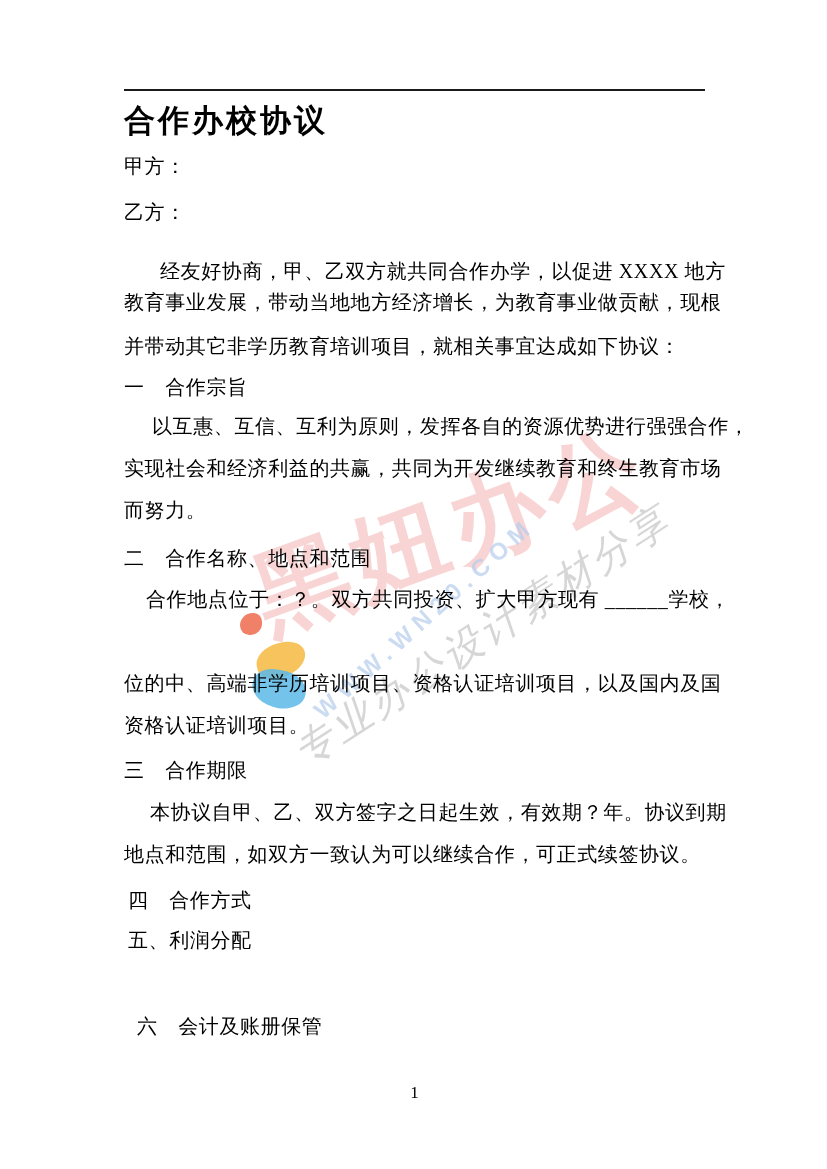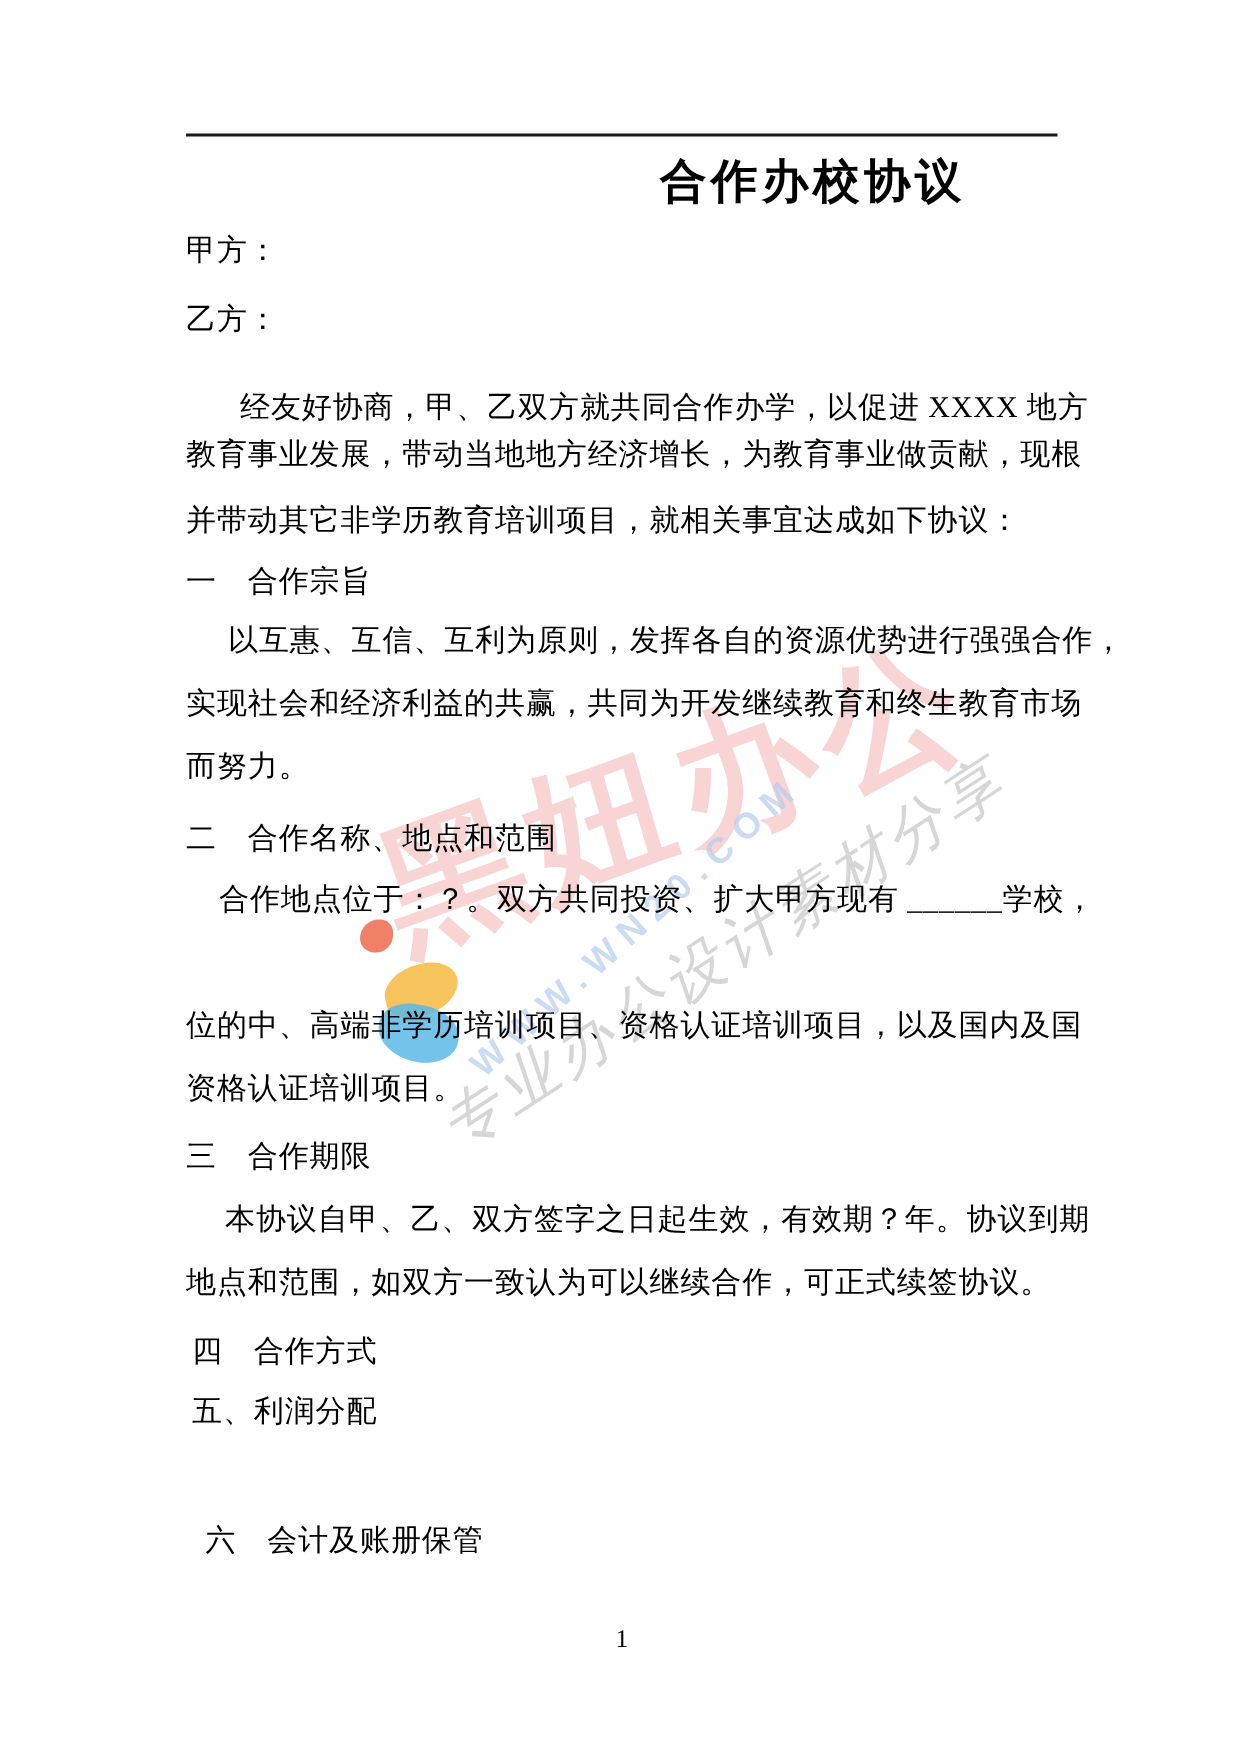--- a/index.html
+++ b/index.html
@@ -43,21 +43,21 @@
   .wm-blob.red{left:240px;top:613px;width:22px;height:22px;background:#ef6a4e;
     border-radius:60% 40% 55% 45%;}
   .wm-blob.yellow{left:256px;top:643px;width:50px;height:34px;background:#f6b940;
     border-radius:55% 45% 60% 40%;transform:rotate(-14deg);}
   .wm-blob.blue{left:252px;top:670px;width:54px;height:38px;background:#5bb8e8;
     border-radius:45% 55% 50% 60%;transform:rotate(9deg);}
   
   .content{position:absolute;inset:0;z-index:2;}
   .doc-title{
     position:absolute;left:124px;top:100px;width:520px;
-    text-align:right;font-size:31px;font-weight:bold;letter-spacing:3px;
+    text-align:left;font-size:31px;font-weight:bold;letter-spacing:3px;
     white-space:nowrap;
   }
   .line{
     position:absolute;left:124px;
     font-size:20px;letter-spacing:0.6px;white-space:pre;
   }
   .page-number{
     position:absolute;left:124px;top:1083px;width:581px;
     text-align:center;font-size:17px;
   }

